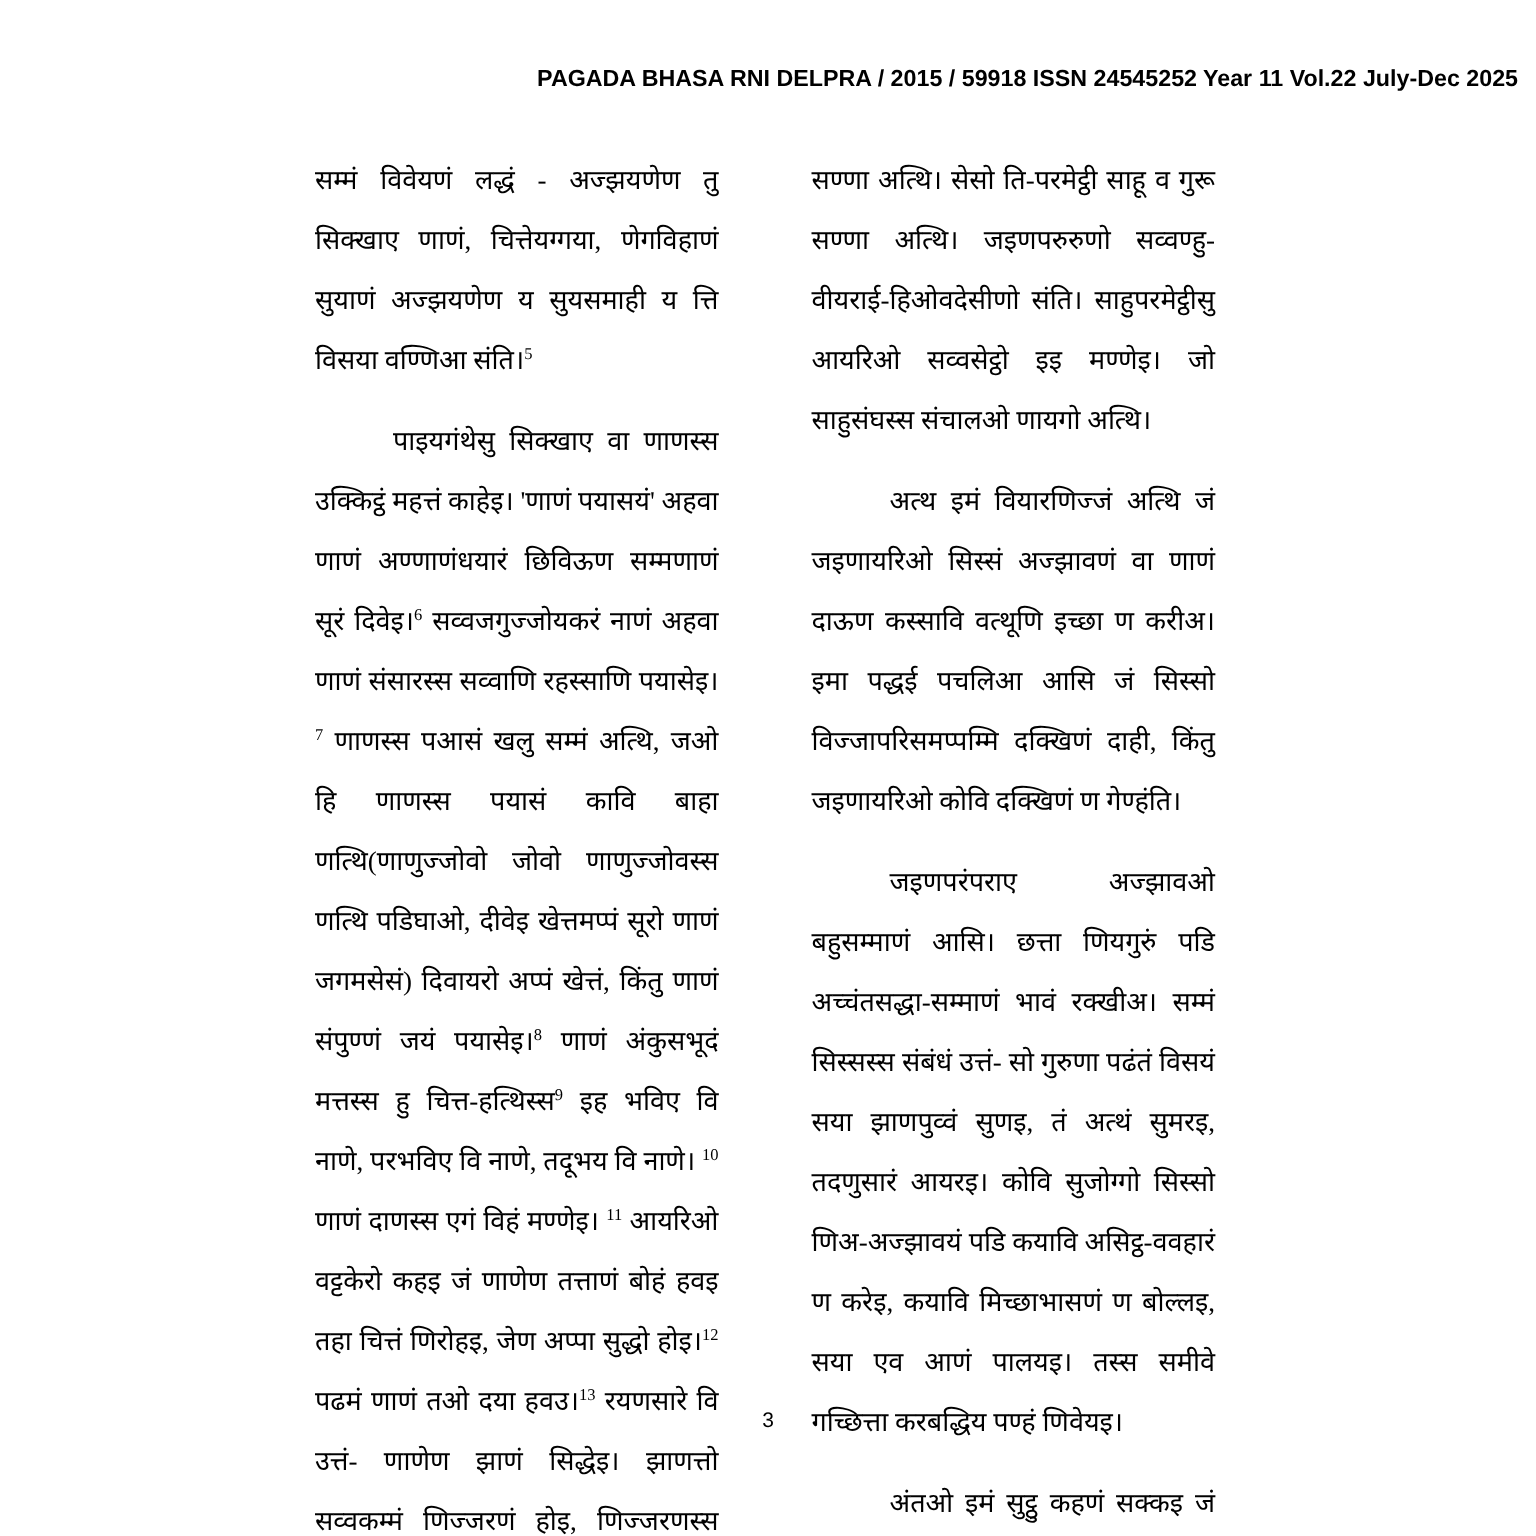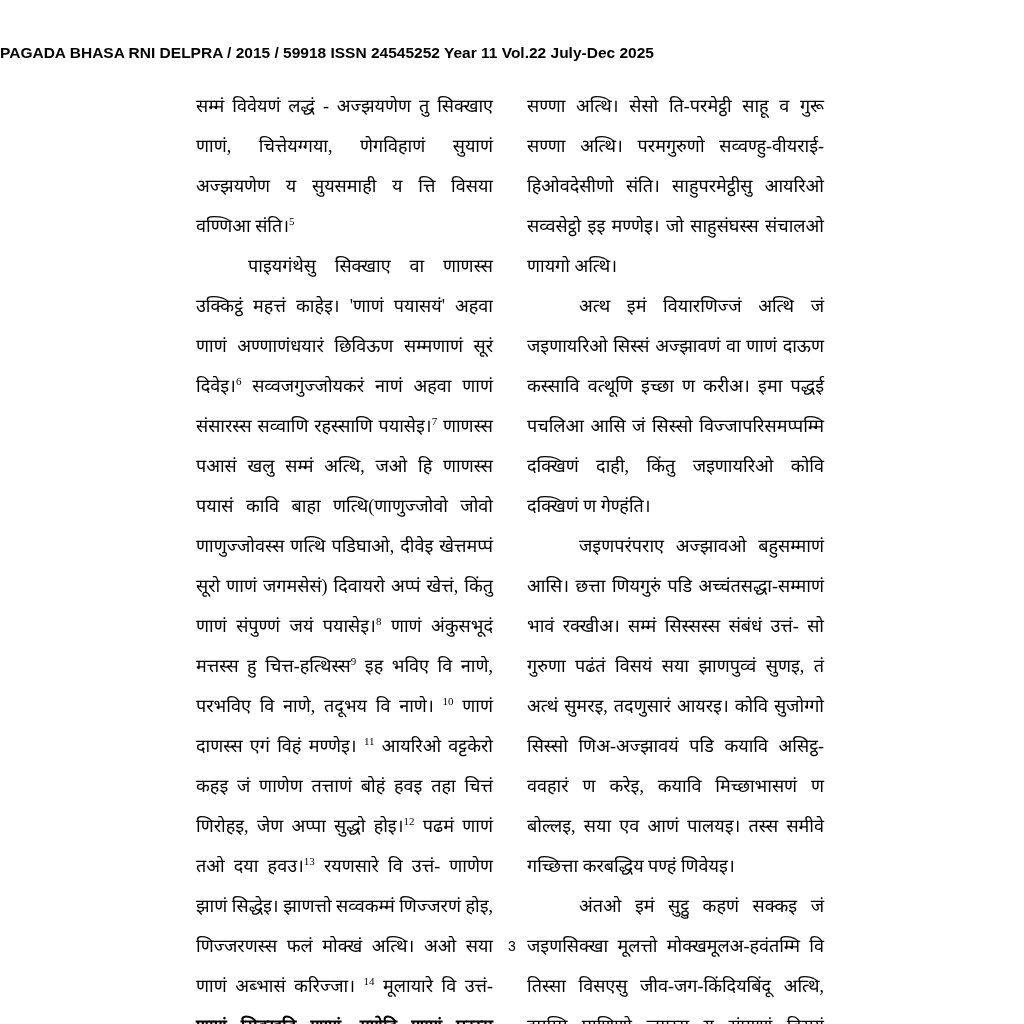--- a/index.html
+++ b/index.html
@@ -13,39 +13,39 @@
     height: 1024px;
     background: #ffffff;
     color: #000000;
     overflow: hidden;
   }
   .header {
     position: absolute;
     top: 44px;
     left: 0;
     width: 1012px;
-    text-align: left;
+    text-align: right;
     font-family: "Liberation Sans", sans-serif;
     font-weight: bold;
     font-size: 15.5px;
     color: #000000;
   }
   .columns {
     position: absolute;
     top: 86px;
     left: 196px;
     width: 628px;
     display: flex;
     gap: 34px;
   }
   .col {
     width: 297px;
   }
   .dev-para {
-    margin: 0;
+    margin: 14px;
     font-family: "Liberation Serif", "DejaVu Serif", serif;
     font-size: 18px;
     line-height: 40px;
     text-align: justify;
     color: #000000;
   }
   .dev-para.indent {
     text-indent: 52px;
   }
   .dev-para sup, .ref-text sup {
@@ -72,21 +72,21 @@
 
 <div class="page">
   <div class="header">PAGADA BHASA RNI DELPRA / 2015 / 59918 ISSN 24545252 Year 11 Vol.22 July-Dec 2025</div>
 
   <div class="columns">
     <div class="col" id="col-left">
         <p class="dev-para">सम्मं विवेयणं लद्धं - अज्झयणेण तु सिक्खाए णाणं, चित्तेयग्गया, णेगविहाणं सुयाणं अज्झयणेण य सुयसमाही य त्ति विसया वण्णिआ संति।<sup>5</sup></p>
         <p class="dev-para indent">पाइयगंथेसु सिक्खाए वा णाणस्स उक्किट्ठं महत्तं काहेइ। 'णाणं पयासयं'  अहवा णाणं अण्णाणंधयारं छिविऊण सम्मणाणं सूरं दिवेइ।<sup>6</sup> सव्वजगुज्जोयकरं नाणं अहवा णाणं संसारस्स सव्वाणि रहस्साणि पयासेइ।<sup>7</sup>  णाणस्स पआसं खलु सम्मं अत्थि, जओ हि णाणस्स पयासं कावि बाहा णत्थि(णाणुज्जोवो जोवो णाणुज्जोवस्स णत्थि पडिघाओ, दीवेइ खेत्तमप्पं सूरो णाणं जगमसेसं) दिवायरो अप्पं खेत्तं, किंतु णाणं संपुण्णं जयं पयासेइ।<sup>8</sup> णाणं अंकुसभूदं मत्तस्स हु चित्त-हत्थिस्स<sup>9</sup> इह भविए वि नाणे, परभविए वि नाणे, तदूभय वि नाणे। <sup>10</sup>  णाणं दाणस्स एगं विहं मण्णेइ। <sup>11</sup> आयरिओ वट्टकेरो कहइ जं णाणेण तत्ताणं बोहं हवइ तहा चित्तं णिरोहइ, जेण अप्पा सुद्धो होइ।<sup>12</sup> पढमं णाणं तओ दया हवउ।<sup>13</sup> रयणसारे वि उत्तं- णाणेण झाणं सिद्धेइ। झाणत्तो सव्वकम्मं णिज्जरणं होइ, णिज्जरणस्स फलं मोक्खं अत्थि। अओ सया णाणं अब्भासं करिज्जा। <sup>14</sup> मूलायारे वि उत्तं- <b>णाणं सिक्खदि णाणं, गुणेदि णाणं परस्स उवदिसदि। णाणेण कुणदि णायं, णाणविणदो हवदि एसो।।</b></p>
       </div>
     <div class="col" id="col-right">
-        <p class="dev-para">सण्णा अत्थि। सेसो ति-परमेट्ठी साहू व गुरू सण्णा अत्थि। परमगुरुणो सव्वण्हु-वीयराई-हिओवदेसीणो संति। साहुपरमेट्ठीसु आयरिओ सव्वसेट्ठो इइ मण्णेइ। जो साहुसंघस्स संचालओ णायगो अत्थि।</p>
+        <p class="dev-para">सण्णा अत्थि। सेसो ति-परमेट्ठी साहू व गुरू सण्णा अत्थि। जइणपरुरुणो सव्वण्हु-वीयराई-हिओवदेसीणो संति। साहुपरमेट्ठीसु आयरिओ सव्वसेट्ठो इइ मण्णेइ। जो साहुसंघस्स संचालओ णायगो अत्थि।</p>
         <p class="dev-para indent">अत्थ इमं वियारणिज्जं अत्थि जं जइणायरिओ सिस्सं अज्झावणं वा णाणं दाऊण कस्सावि वत्थूणि इच्छा ण करीअ। इमा पद्धई पचलिआ आसि जं सिस्सो विज्जापरिसमप्पम्मि दक्खिणं दाही, किंतु जइणायरिओ कोवि दक्खिणं ण गेण्हंति।</p>
         <p class="dev-para indent">जइणपरंपराए अज्झावओ बहुसम्माणं आसि। छत्ता णियगुरुं पडि अच्चंतसद्धा-सम्माणं भावं रक्खीअ। सम्मं सिस्सस्स संबंधं उत्तं- सो गुरुणा पढंतं विसयं सया झाणपुव्वं सुणइ, तं अत्थं सुमरइ, तदणुसारं आयरइ। कोवि सुजोग्गो सिस्सो णिअ-अज्झावयं पडि कयावि असिट्ठ-ववहारं ण करेइ, कयावि मिच्छाभासणं ण बोल्लइ, सया एव आणं पालयइ। तस्स समीवे गच्छित्ता करबद्धिय पण्हं णिवेयइ।</p>
         <p class="dev-para indent">अंतओ इमं सुट्ठु कहणं सक्कइ जं जइणसिक्खा मूलत्तो मोक्खमूलअ-हवंतम्मि वि तिस्सा विसएसु जीव-जग-किंदियबिंदू अत्थि, इमम्मि पाणिणो जगस्स य संपुण्णं विसयं समाहिअं। जइणपरंपराए साहणा अहिआ महत्ता अत्थि, अओ कोवि कुमग्गगामी ण हवंतो सक्कइ। णारीसिक्खाए जइणमणीसिणो अग्गणिणो हवंति। पुरिससरिसो ताणं वि अज्झयणस्स समाणं अहियारं दाइज्जइ। सव्वाणं तित्थयराणं पमुह-अज्जाओ तेसिं उवदेसं पसरंतम्मि महत्तपुण्णं जोगदाणं दाइज्जंति।</p>
       </div>
   </div>
 
   <div class="page-number">3</div>
 </div>
 
 </body></html>

